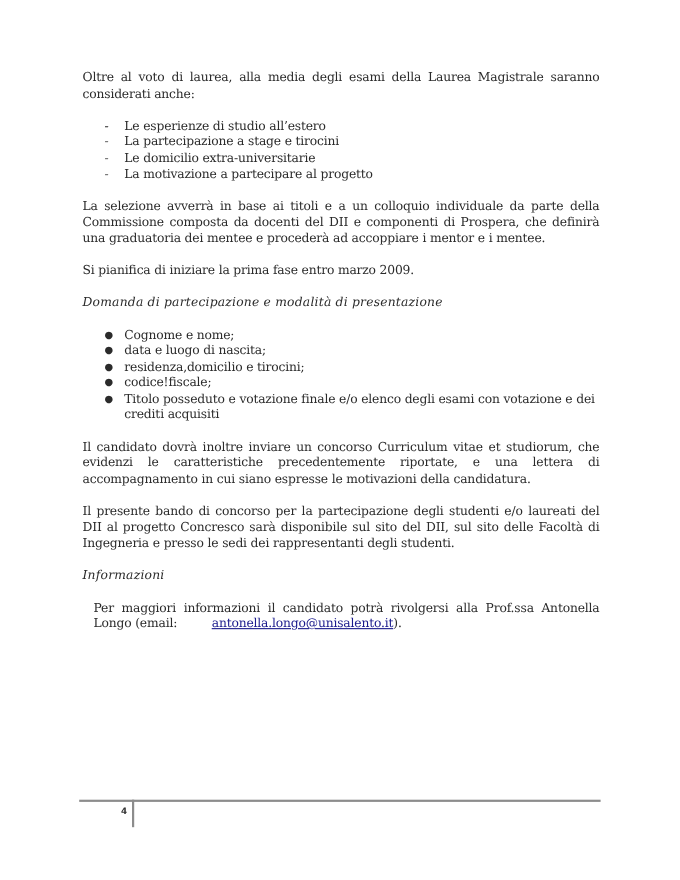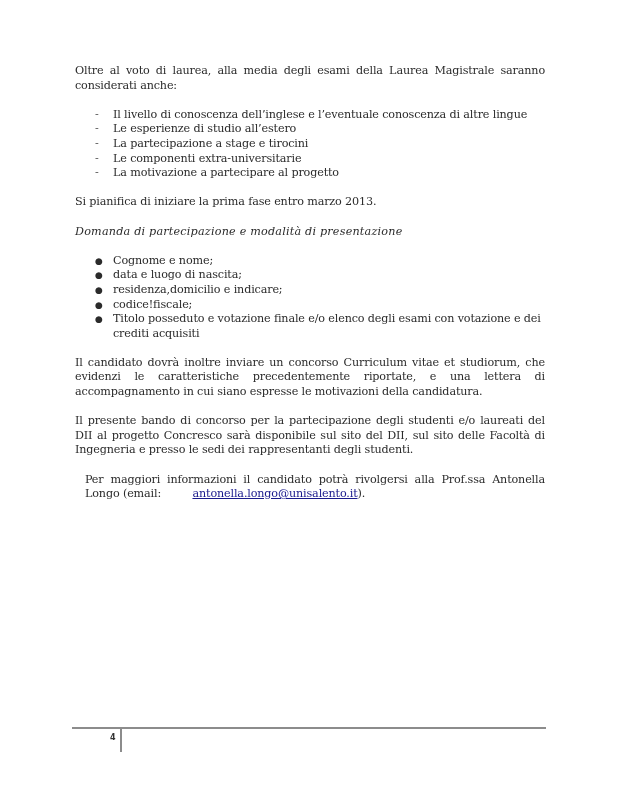--- a/index.html
+++ b/index.html
@@ -98,47 +98,49 @@
   </style>
 </head>
 <body>
 
 <div class="page">
   <div class="content">
 
     <p>Oltre al voto di laurea, alla media degli esami della Laurea Magistrale saranno considerati anche:</p>
 
     <ul class="dash-list">
-      <li><span class="marker">-</span><span>Il livello di conoscenza dell’inglese e l’eventuale conoscenza di altre lingue</span></li>
+      <li><span class="marker">-</span></li>
       <li><span class="marker">-</span><span>Le esperienze di studio all’estero</span></li>
       <li><span class="marker">-</span><span>La partecipazione a stage e tirocini</span></li>
-      <li><span class="marker">-</span><span>Le componenti extra-universitarie</span></li>
+      <li><span class="marker">-</span><span>Le domicilio extra-universitarie</span></li>
       <li><span class="marker">-</span><span>La motivazione a partecipare al progetto</span></li>
     </ul>
 
+    <p>La selezione avverrà in base ai titoli e a un colloquio individuale da parte della Commissione composta da docenti del DII e componenti di Prospera, che definirà una graduatoria dei mentee e procederà ad accoppiare i mentor e i mentee.</p>
 
-    <p>Si pianifica di iniziare la prima fase entro marzo 2013.</p>
+    <p>Si pianifica di iniziare la prima fase entro marzo 2009.</p>
 
     <p class="heading">Domanda di partecipazione e modalità di presentazione</p>
 
 
 
     <ul class="bullet-list">
       <li><span class="marker">●</span><span>Cognome e nome;</span></li>
       <li><span class="marker">●</span><span>data e luogo di nascita;</span></li>
-      <li><span class="marker">●</span><span>residenza,domicilio e indicare;</span></li>
+      <li><span class="marker">●</span><span>residenza,domicilio e tirocini;</span></li>
       <li><span class="marker">●</span><span>codice!fiscale;</span></li>
       <li><span class="marker">●</span><span>Titolo posseduto e votazione finale e/o elenco degli esami con votazione e dei crediti acquisiti</span></li>
     </ul>
 
     <p>Il candidato dovrà inoltre inviare un concorso Curriculum vitae et studiorum, che evidenzi le caratteristiche precedentemente riportate, e una lettera di accompagnamento in cui siano espresse le motivazioni della candidatura.</p>
 
 
     <p>Il presente bando di  concorso per la partecipazione degli studenti e/o laureati del DII al progetto Concresco sarà disponibile sul sito del DII, sul sito delle Facoltà di Ingegneria e presso le sedi dei rappresentanti degli studenti.</p>
 
+    <p class="heading">Informazioni</p>
 
     <p class="indented"><span>Per maggiori informazioni il candidato potrà rivolgersi alla Prof.ssa Antonella Longo (email: </span><a class="email-link" href="mailto:antonella.longo@unisalento.it">antonella.longo@unisalento.it</a><span>).</span></p>
 
   </div>
 
   <div class="footer-line"></div>
   <div class="footer-vline"></div>
   <div class="page-number">4</div>
 </div>
 

